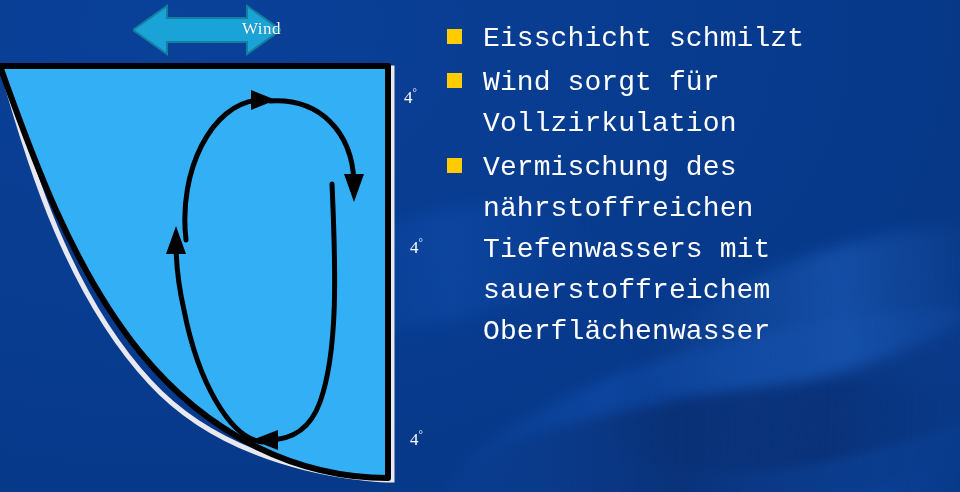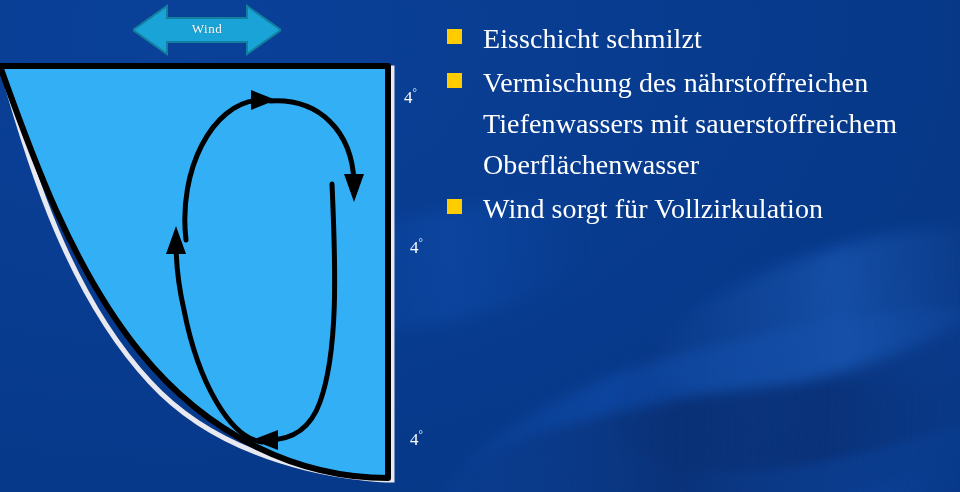--- a/index.html
+++ b/index.html
@@ -70,23 +70,23 @@
   
   #wind-arrow {
     position: absolute;
     left: 133px; top: 4px;
     width: 148px; height: 52px;
   }
   #wind-label {
     position: absolute;
     left: 133px; top: 19px;
     width: 148px;
-    text-align: center;
+    text-align: right;
     color: #ffffff;
-    font-size: 13px;
+    font-size: 17px;
     letter-spacing: 0.5px;
     font-family: "Liberation Serif", "DejaVu Serif", serif;
     line-height: 20px;
     text-shadow: 0 0 1px rgba(0,0,0,0.35);
   }
 
   
   #lake {
     position: absolute;
     left: 0; top: 52px;
@@ -128,21 +128,21 @@
     height: 15px;
     background: #ffcc00;
     margin-top: 11px;
     margin-right: 21px;
   }
   .bullet-text {
     flex: 1 1 auto;
     color: #ffffff;
     font-size: 28px;
     line-height: 41px;
-    font-family: Liberation Serif, serif;
+    font-family: Liberation Mono, monospace;
     letter-spacing: 0.1px;
   }
 </style>
 </head>
 <body>
 
 <div id="slide">
 
   <div class="bg-base"></div>
   <div class="bg-swoosh sw1"></div>
@@ -181,21 +181,21 @@
   <div class="temp-label" id="temp-1"><span>4</span><sup>°</sup></div>
   <div class="temp-label" id="temp-2"><span>4</span><sup>°</sup></div>
 
   <div id="bullets">
     <div class="bullet-row">
       <div class="bullet-marker"></div>
       <div class="bullet-text">Eisschicht schmilzt</div>
     </div>
     <div class="bullet-row">
       <div class="bullet-marker"></div>
-      <div class="bullet-text">Vermischung des nährstoffreichen Tiefenwassers mit sauerstoffreichem Oberflächenwasser</div>
+      <div class="bullet-text">Wind sorgt für Vollzirkulation</div>
     </div>
     <div class="bullet-row">
       <div class="bullet-marker"></div>
-      <div class="bullet-text">Wind sorgt für Vollzirkulation</div>
+      <div class="bullet-text">Vermischung des nährstoffreichen Tiefenwassers mit sauerstoffreichem Oberflächenwasser</div>
     </div>
   </div>
 
 </div>
 
 </body></html>

